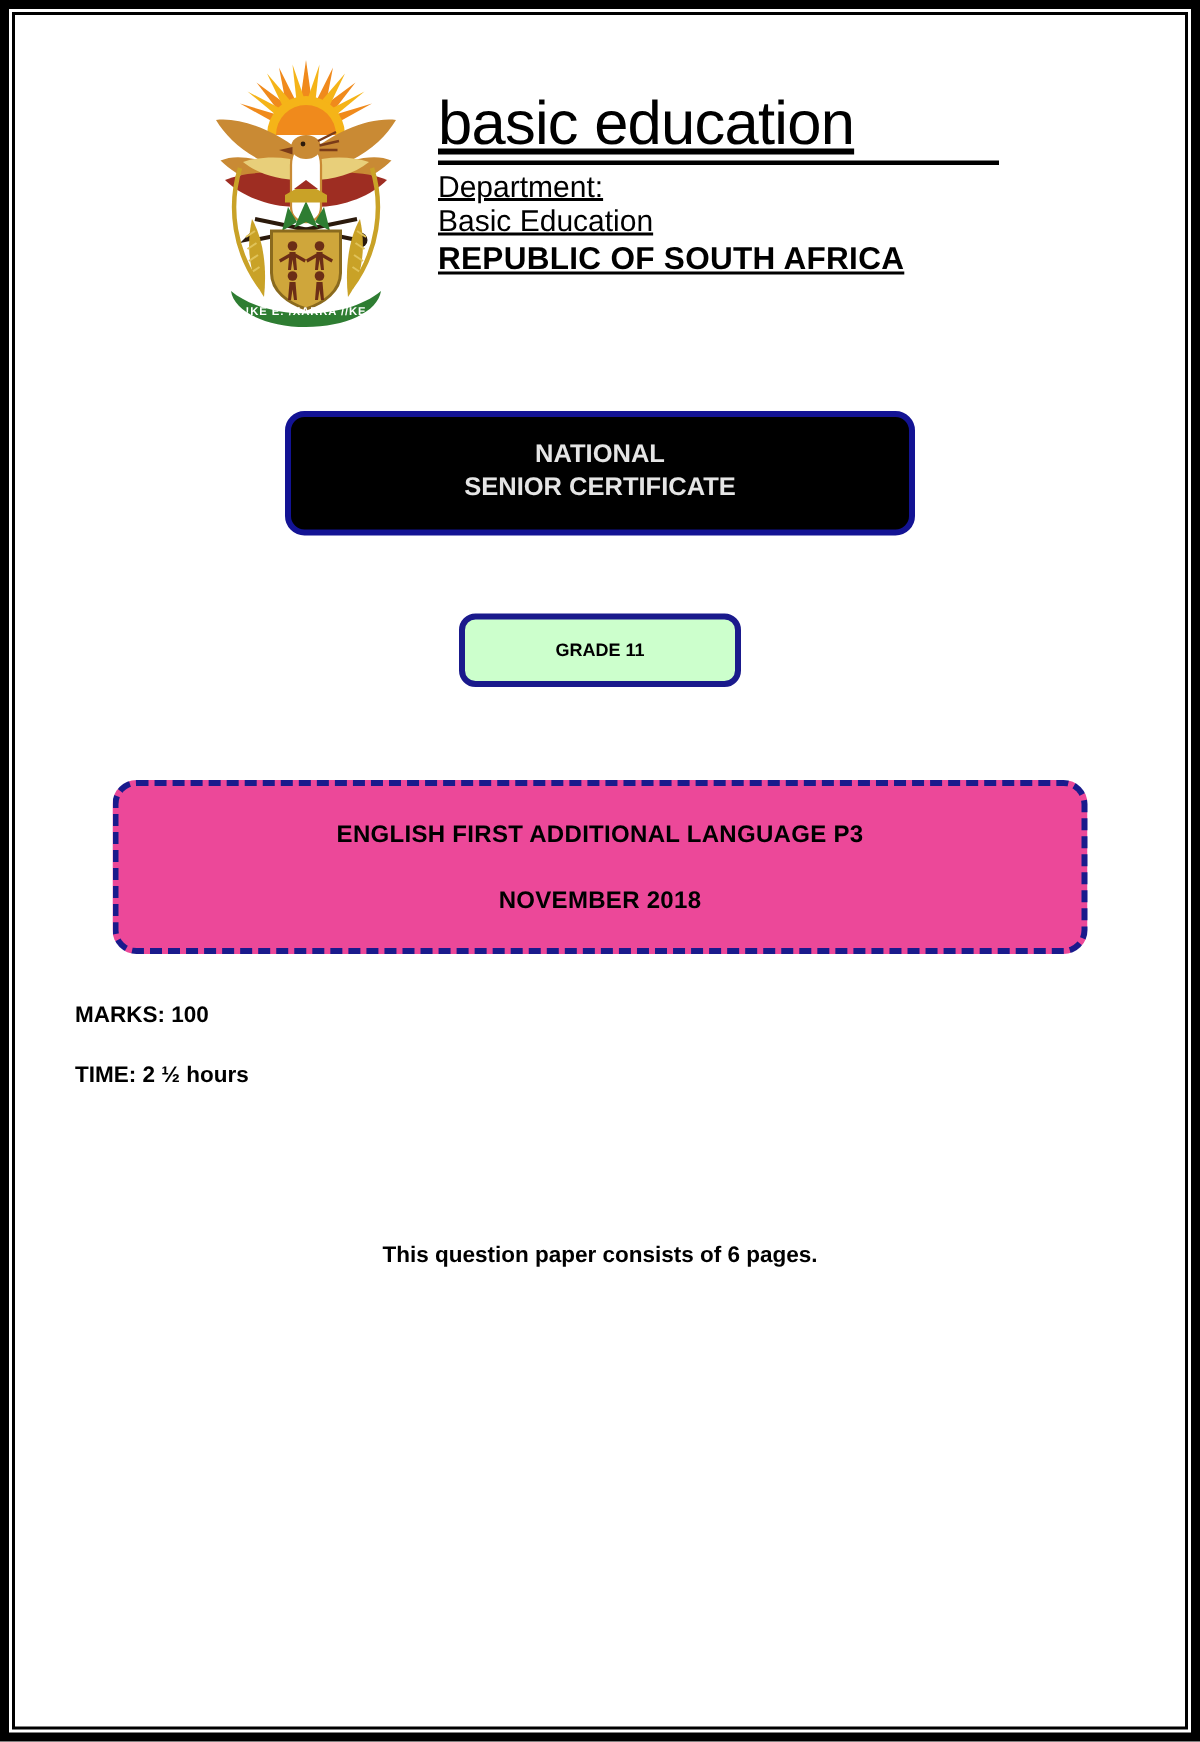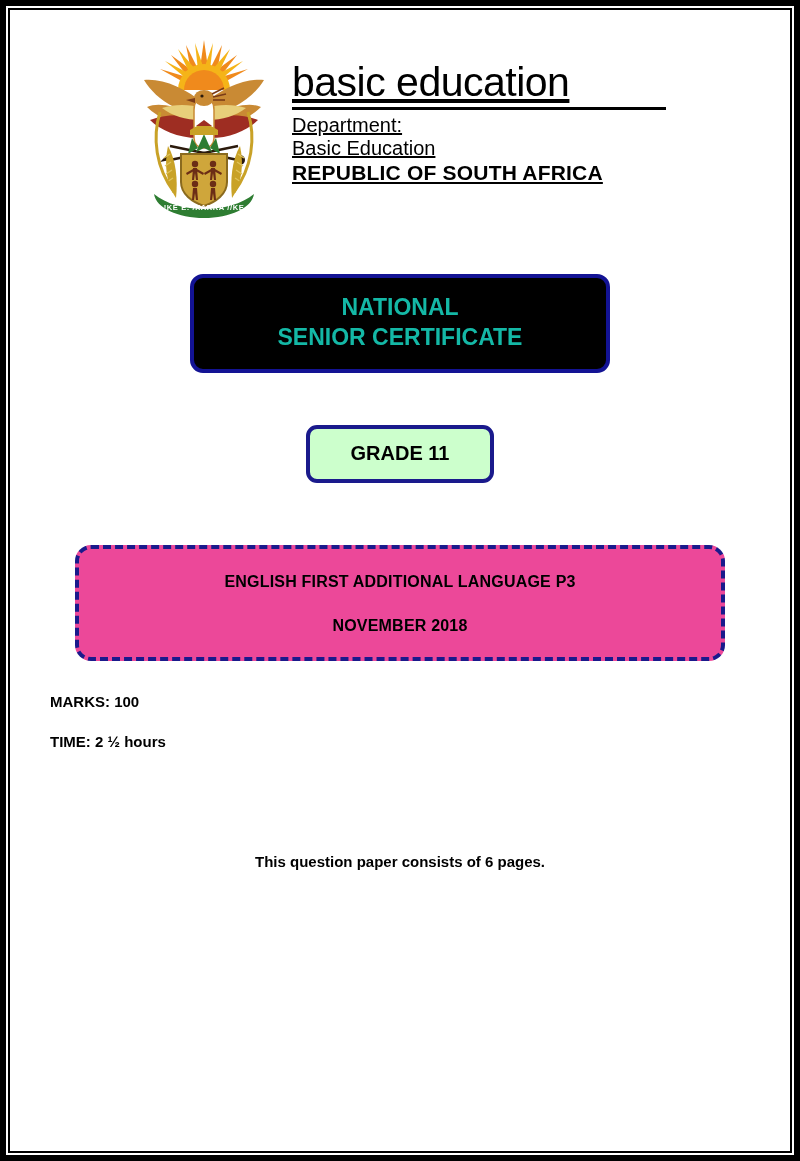--- a/index.html
+++ b/index.html
@@ -84,39 +84,39 @@
 
   
   .nsc-wrap { display:flex; justify-content:center; margin-top: 54px; }
   .nsc-banner {
     width: 420px;
     padding: 14px 10px 16px 10px;
     background: #000000;
     border: 4px solid #131394;
     border-radius: 13px;
     text-align: center;
-    color: #14b8a6;
-    font-weight: bold;
-    font-size: 23px;
+    color: #e5e5e5;
+    font-weight: bold;
+    font-size: 17px;
     line-height: 1.32;
     box-sizing: border-box;
   }
   .nsc-line { display: block; }
 
   
   .grade-wrap { display:flex; justify-content:center; margin-top: 52px; }
   .grade-box {
     width: 188px;
     padding: 13px 10px 14px 10px;
     background: #ccffcc;
     border: 4px solid #1a1a8c;
     border-radius: 11px;
     text-align: center;
     font-weight: bold;
-    font-size: 20px;
+    font-size: 12px;
     box-sizing: border-box;
   }
 
   
   .subject-wrap { display:flex; justify-content:center; margin-top: 62px; }
   .subject-box {
     width: 650px;
     padding: 24px 14px 22px 14px;
     background: #ec4899;
     border: 4px dashed #1a1a8c;

